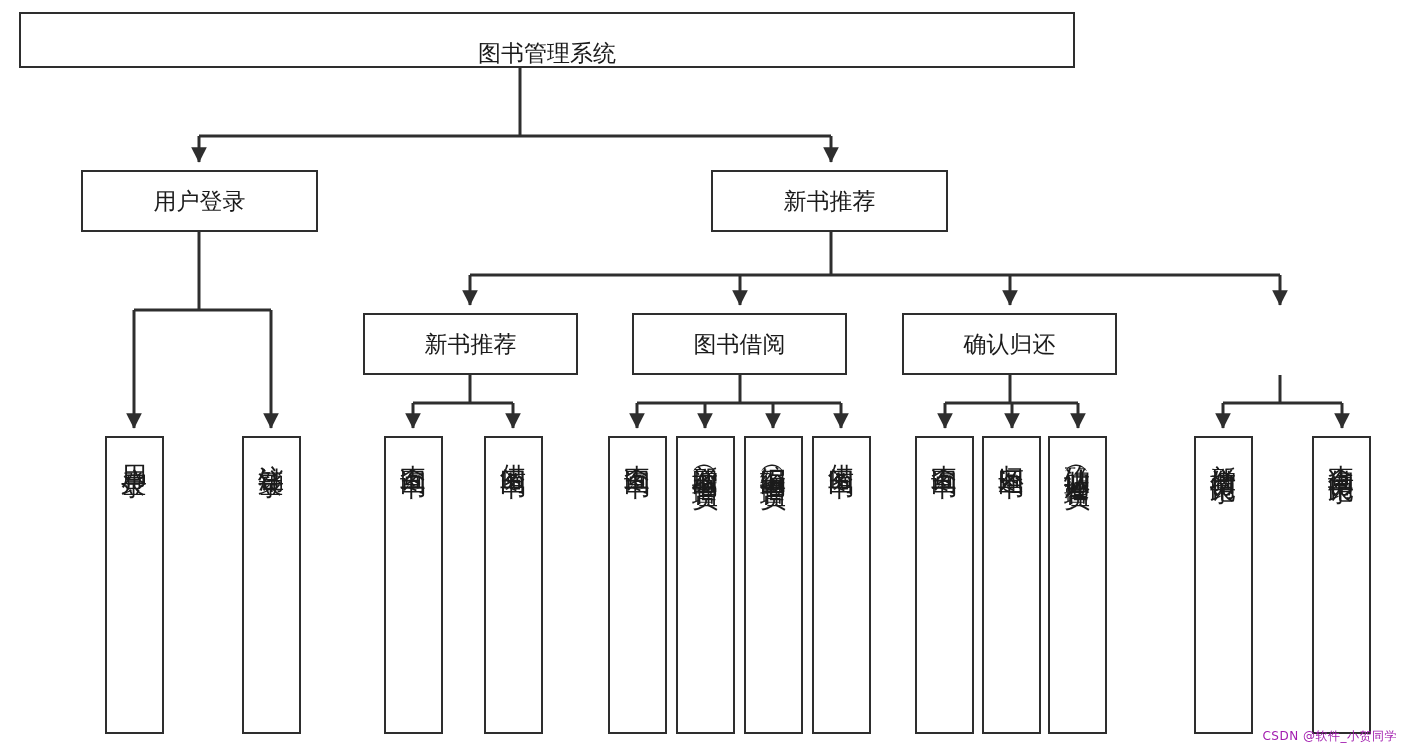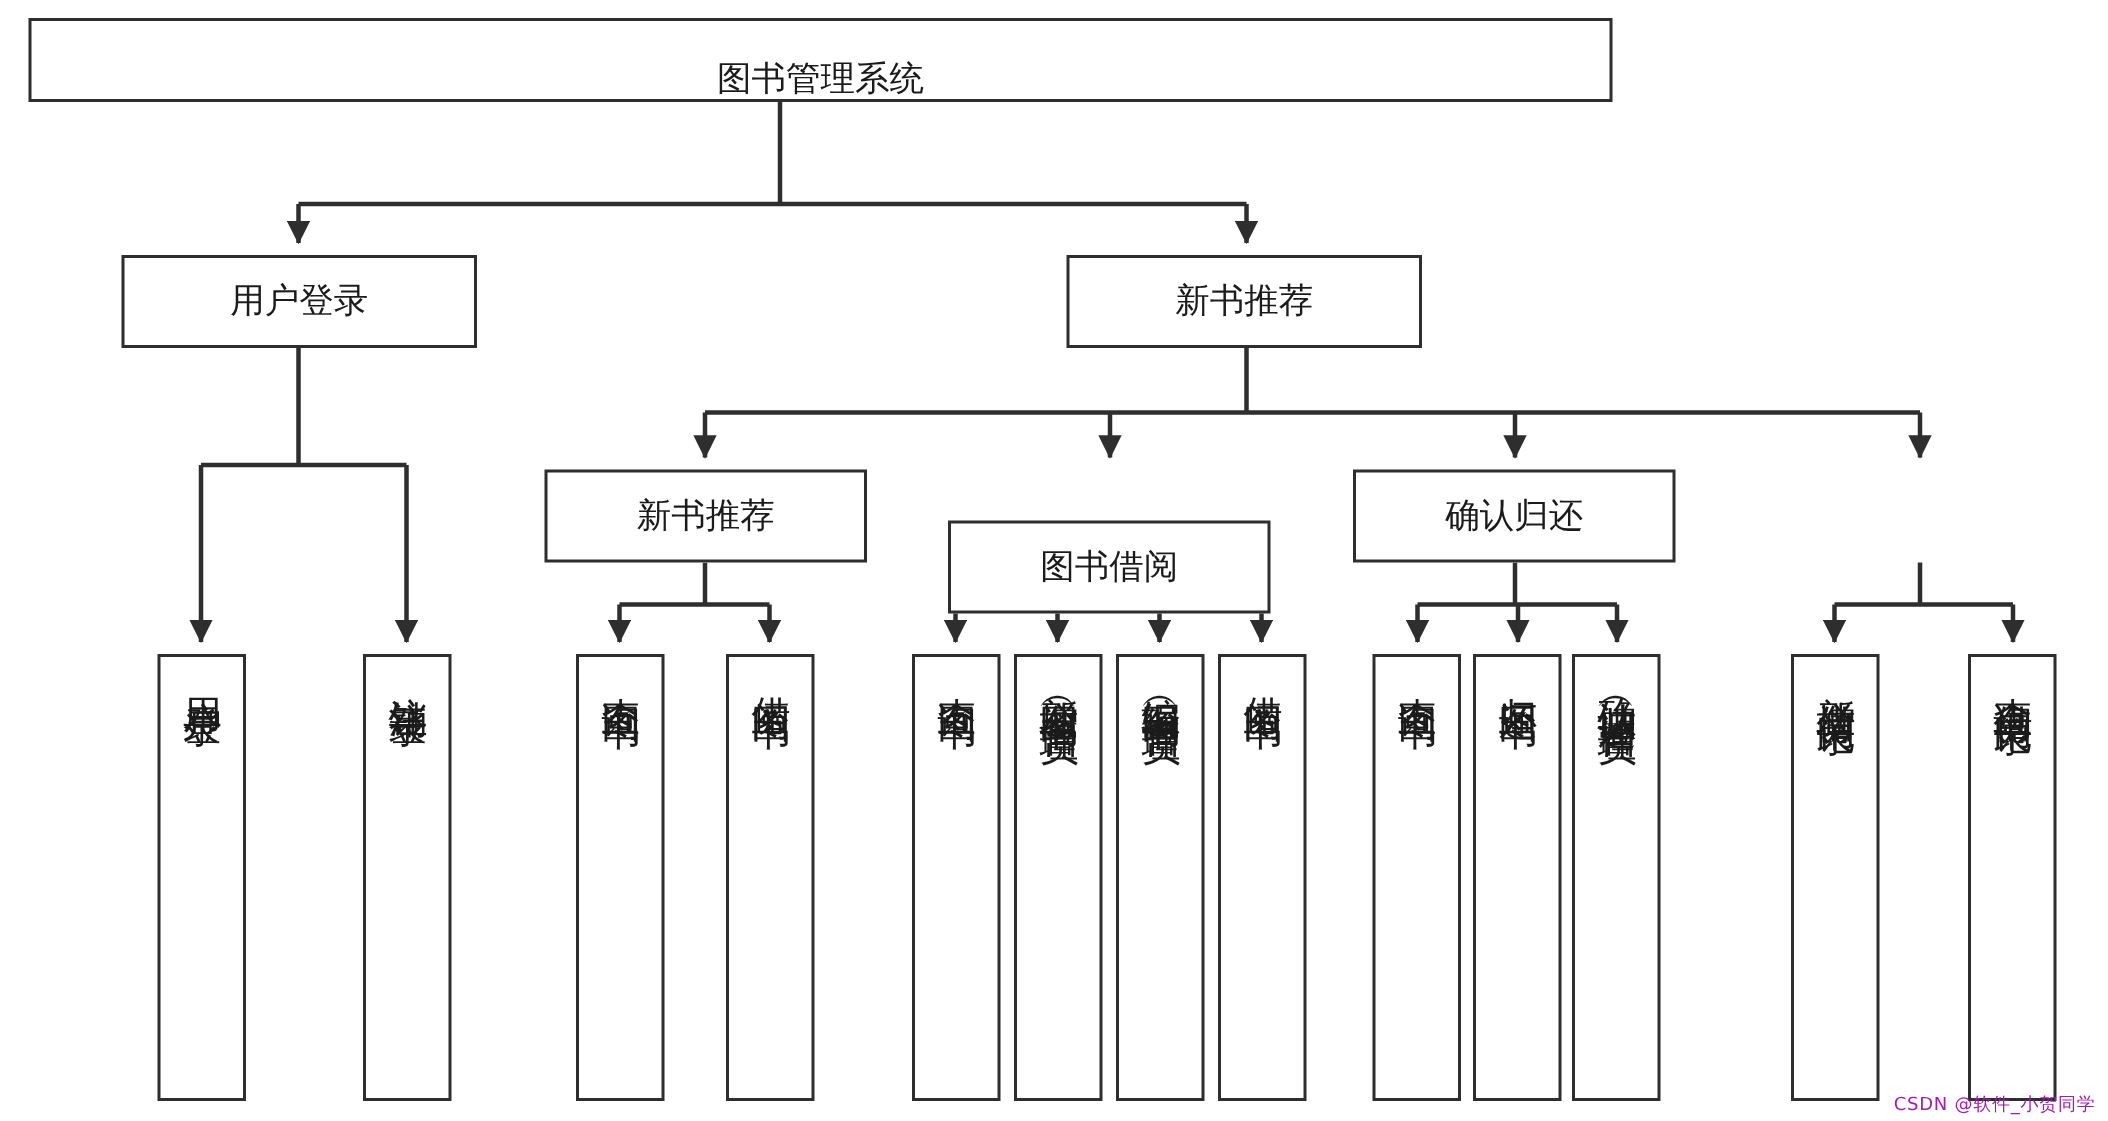--- a/index.html
+++ b/index.html
@@ -128,21 +128,21 @@
   <div class="node h-node" style="left:81px; top:170px; width:237px; height:62px;">
     <span class="node-label">用户登录</span>
   </div>
   <div class="node h-node" style="left:711px; top:170px; width:237px; height:62px;">
     <span class="node-label">新书推荐</span>
   </div>
 
   <div class="node h-node" style="left:363px; top:313px; width:215px; height:62px;align-items:center;">
     <span class="node-label">新书推荐</span>
   </div>
-  <div class="node h-node" style="left:632px; top:313px; width:215px; height:62px;margin-top:34px;">
+  <div class="node h-node" style="left:632px; top:313px; width:215px; height:62px;">
     <span class="node-label">图书借阅</span>
   </div>
   <div class="node h-node" style="left:902px; top:313px; width:215px; height:62px;">
     <span class="node-label">确认归还</span>
   </div>
 
   <div class="node v-node" style="left:105px; top:436px; width:59px; height:298px;">
     <span class="node-label">用户登录</span>
   </div>
   <div class="node v-node" style="left:242px; top:436px; width:59px; height:298px;">

